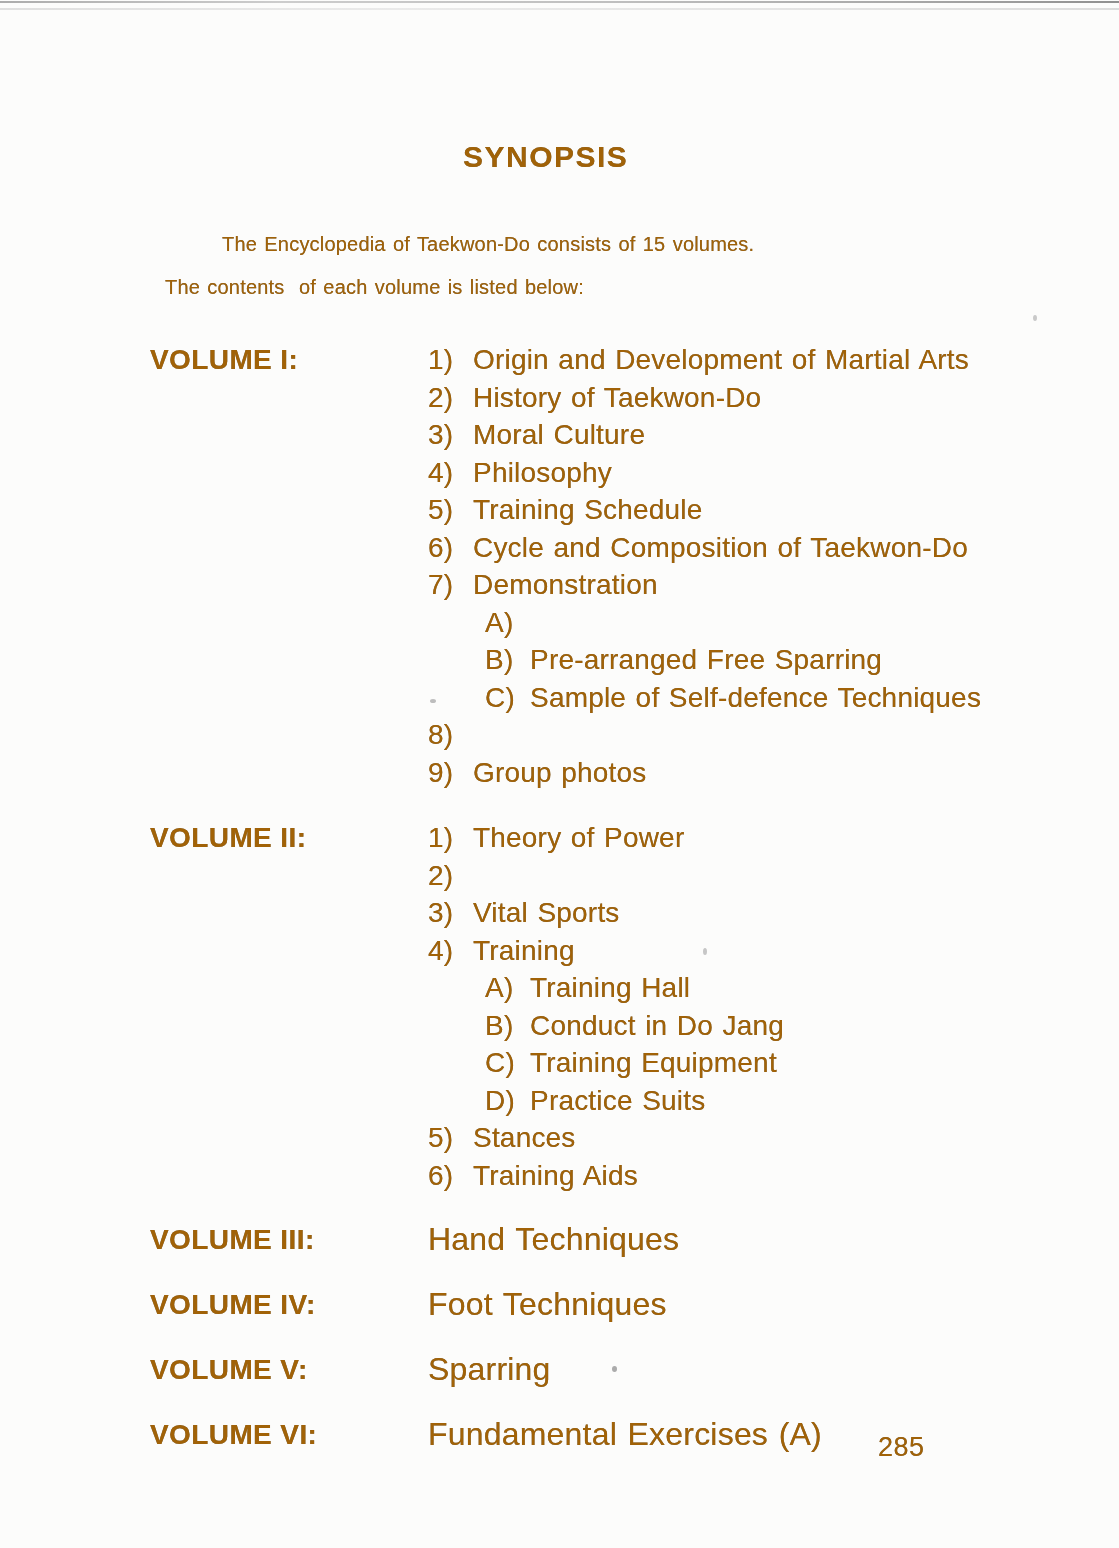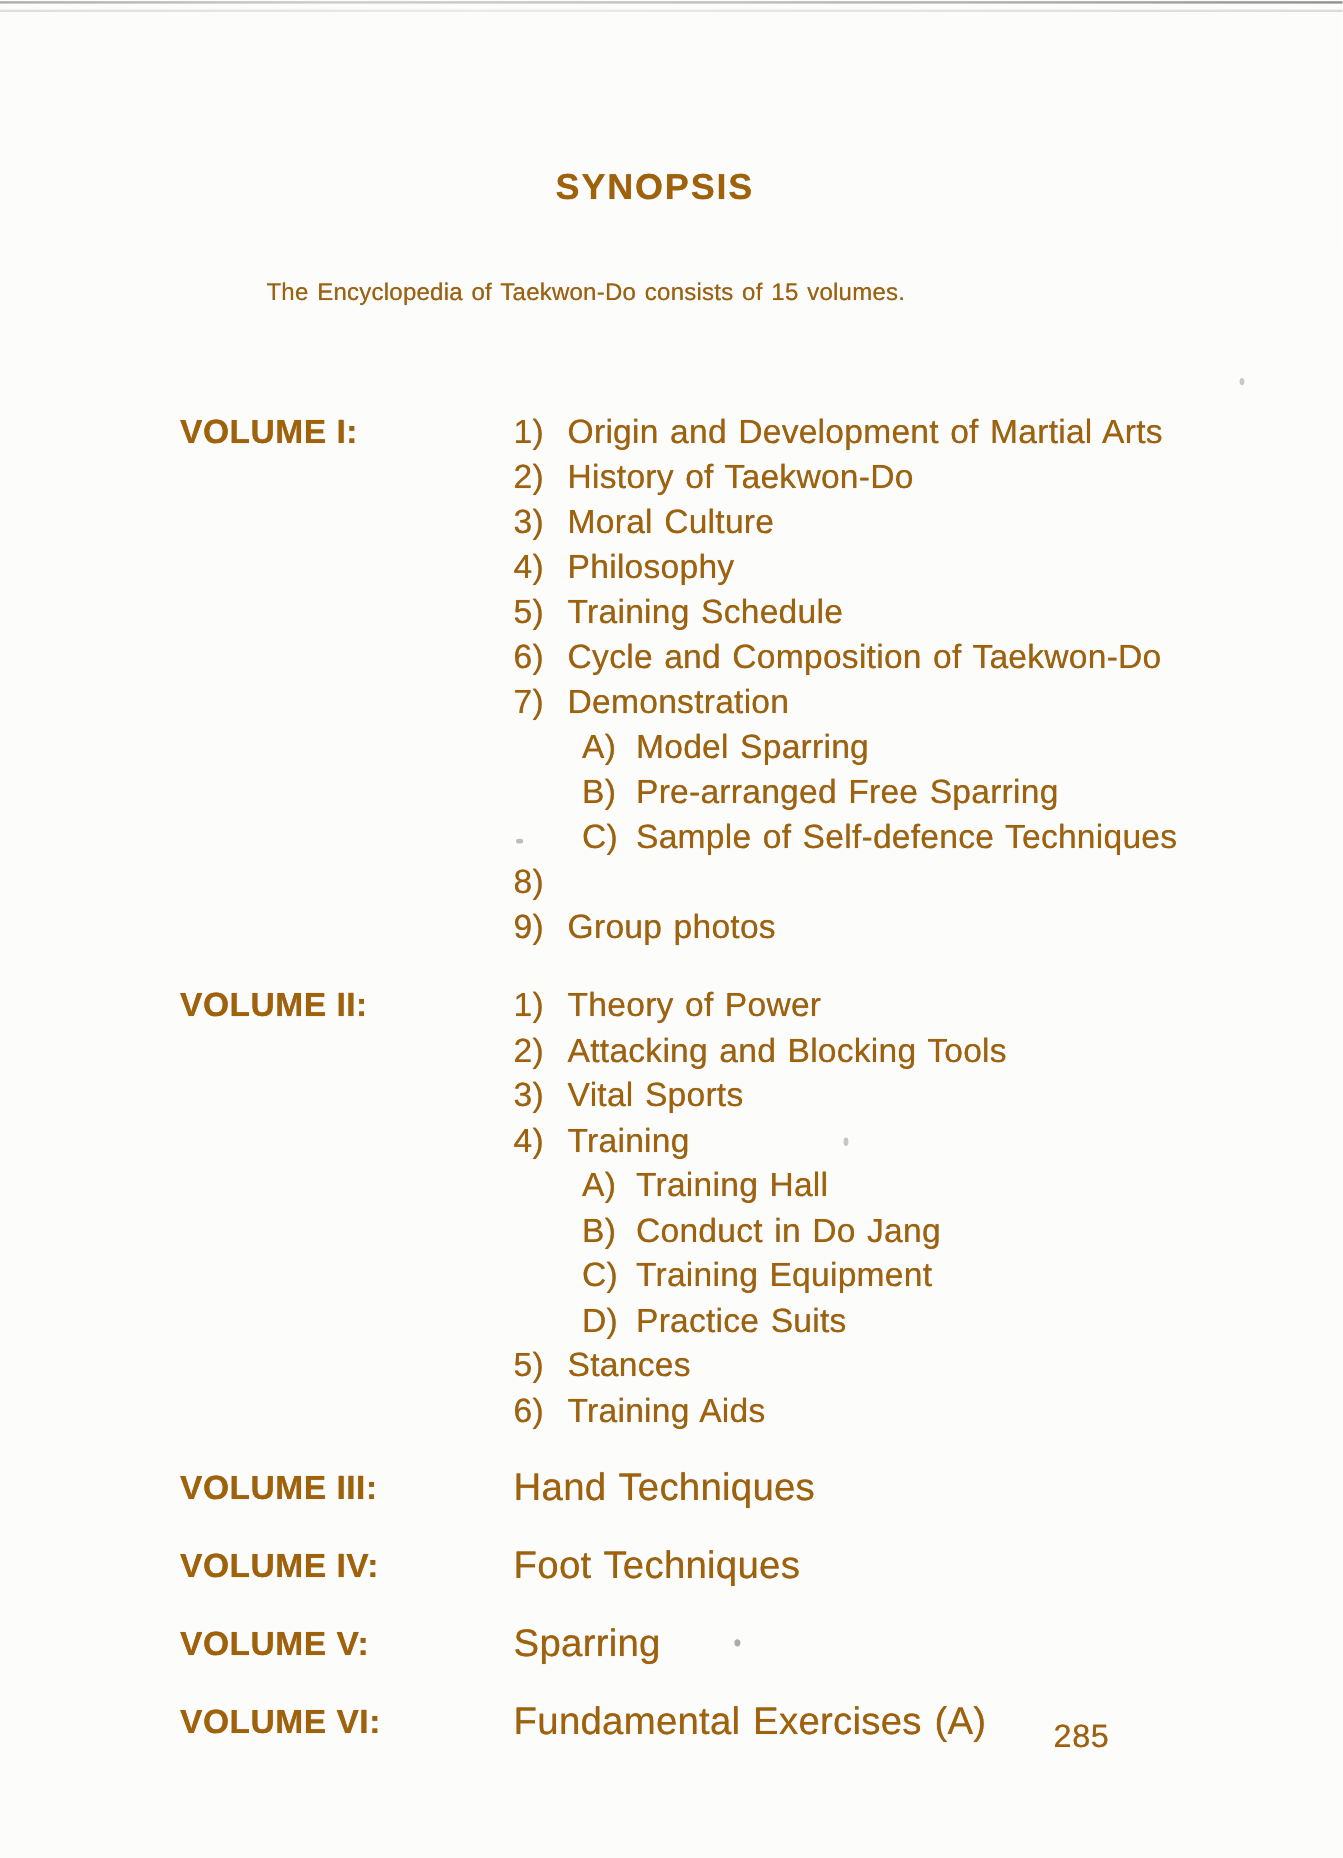--- a/index.html
+++ b/index.html
@@ -65,44 +65,45 @@
 </head>
 <body>
 
 <div class="page" style="background: rgb(252, 252, 251); color: #a16207;">
   <div class="scan-edge-a"></div>
   <div class="scan-edge-b"></div>
 
   <h1 class="title">SYNOPSIS</h1>
 
   <p class="intro intro1">The Encyclopedia of Taekwon-Do consists of 15 volumes.</p>
+  <p class="intro intro2">The contents  of each volume is listed below:</p>
 
   <div id="volumes">
       <div class="vol-section" style="top: 341px;">
         <div class="vol-label">VOLUME I:</div>
         <div class="vol-items">
           <div class="item"><span class="num">1)</span><span>Origin and Development of Martial Arts</span></div>
           <div class="item"><span class="num">2)</span><span>History of Taekwon-Do</span></div>
           <div class="item"><span class="num">3)</span><span>Moral Culture</span></div>
           <div class="item"><span class="num">4)</span><span>Philosophy</span></div>
           <div class="item"><span class="num">5)</span><span>Training Schedule</span></div>
           <div class="item"><span class="num">6)</span><span>Cycle and Composition of Taekwon-Do</span></div>
           <div class="item"><span class="num">7)</span><span>Demonstration</span></div>
-          <div class="item sub"><span class="num">A)</span><span>Model Sparring</span></div>
+          <div class="item sub"><span class="num">A)</span></div>
           <div class="item sub"><span class="num">B)</span><span>Pre-arranged Free Sparring</span></div>
           <div class="item sub"><span class="num">C)</span><span>Sample of Self-defence Techniques</span></div>
           <div class="item"><span class="num">8)</span></div>
           <div class="item"><span class="num">9)</span><span>Group photos</span></div>
         </div>
       </div>
       <div class="vol-section" style="top: 819px;">
         <div class="vol-label">VOLUME II:</div>
         <div class="vol-items">
           <div class="item"><span class="num">1)</span><span>Theory of Power</span></div>
-          <div class="item"><span class="num">2)</span><span>Attacking and Blocking Tools</span></div>
+          <div class="item"><span class="num">2)</span></div>
           <div class="item"><span class="num">3)</span><span>Vital Sports</span></div>
           <div class="item"><span class="num">4)</span><span>Training</span></div>
           <div class="item sub"><span class="num">A)</span><span>Training Hall</span></div>
           <div class="item sub"><span class="num">B)</span><span>Conduct in Do Jang</span></div>
           <div class="item sub"><span class="num">C)</span><span>Training Equipment</span></div>
           <div class="item sub"><span class="num">D)</span><span>Practice Suits</span></div>
           <div class="item"><span class="num">5)</span><span>Stances</span></div>
           <div class="item"><span class="num">6)</span><span>Training Aids</span></div>
         </div>
       </div>

